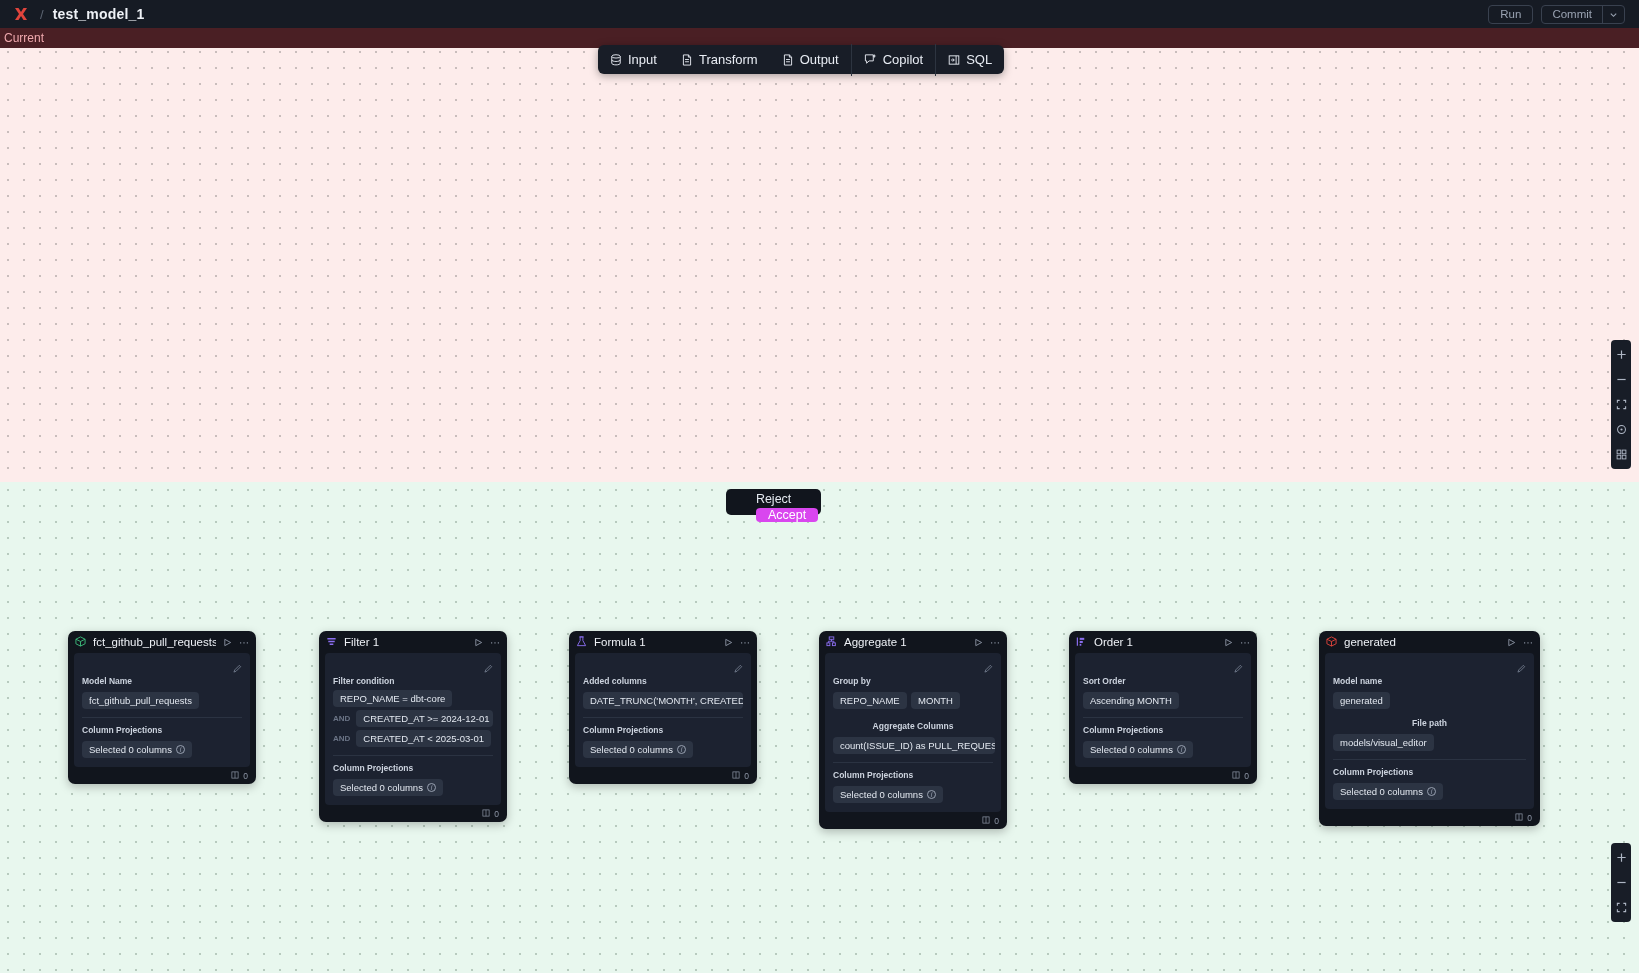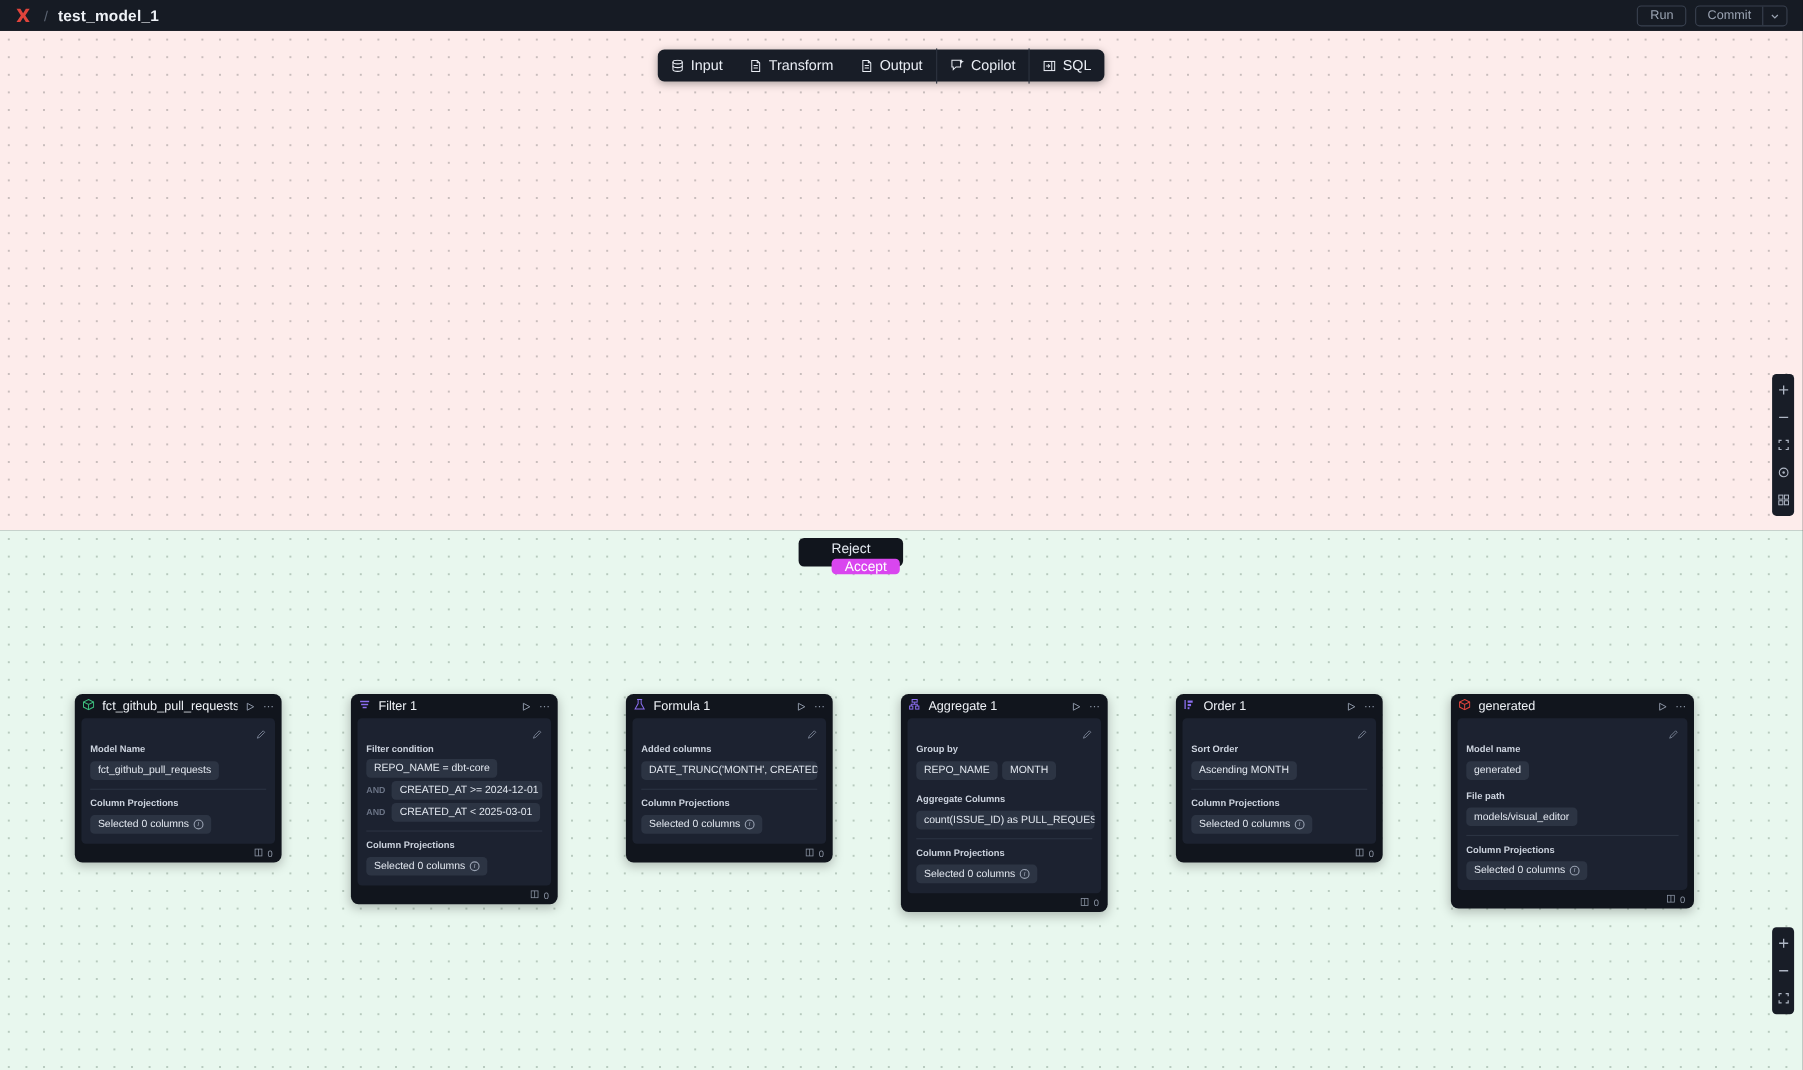--- a/index.html
+++ b/index.html
@@ -97,21 +97,21 @@
     height: 22px; display: flex; align-items: center; gap: 7px;
     padding: 0 7px; color: #eef1f6; font-size: 11.5px;
   }
   .node-head .title { flex: 1; white-space: nowrap; overflow: hidden; }
   .head-act { color: #8d96a6; font-size: 10px; display: flex; align-items: center; }
   .node-body {
     margin: 0 6px; background: #1c2230; border-radius: 4px;
     padding: 23px 8px 9px; position: relative;
   }
   .sec-label { color: #ccd3de; font-size: 8.5px; font-weight: bold; margin-bottom: 4px; }
-  .sec-label.gap { margin-top: 9px; }
+  .sec-label.gap { margin-top: 9px; text-align: center; }
   .pill {
     display: inline-flex; align-items: center; gap: 4px;
     background: #2c3443; border-radius: 4px; color: #e3e8f0;
     font-size: 9.5px; padding: 3px 7px; max-width: 100%;
     white-space: nowrap; overflow: hidden; text-overflow: ellipsis;
   }
   .pill-row { display: flex; align-items: center; gap: 6px; margin-bottom: 3px; }
   .andlbl { color: #6b7486; font-size: 8px; font-weight: bold; }
   .pencil { position: absolute; right: 8px; top: 6px; color: #7b8496; }
   .divline { height: 1px; background: #2b3342; margin: 8px 0 7px; }
@@ -148,20 +148,23 @@
               <path d="M2 4 L5 7 L8 4" stroke="#9aa3b2" stroke-width="1.2" fill="none"></path>
             </svg>
         </span>
       </div>
     </div>
   </div>
 
   <div class="canvas canvas-current">
     <div class="dots"></div>
   </div>
+  <div class="ribbon ribbon-current">
+    <span>Current</span>
+  </div>
 
   <div class="canvas canvas-new">
     <div class="dots"></div>
 
     <svg class="edges">
       <path d="M272,210 C290,210 293,230 310,230" stroke="#5f6a78" stroke-width="1.6" fill="none"></path>
       <path d="M521,230 C540,230 542,210 560,210" stroke="#5f6a78" stroke-width="1.6" fill="none"></path>
       <path d="M771,210 C790,210 793,234 810,234" stroke="#5f6a78" stroke-width="1.6" fill="none"></path>
       <path d="M1021,234 C1040,234 1043,212 1060,212" stroke="#5f6a78" stroke-width="1.6" fill="none"></path>
       <path d="M1271,212 C1290,212 1293,230 1310,230" stroke="#5f6a78" stroke-width="1.6" fill="none"></path>

